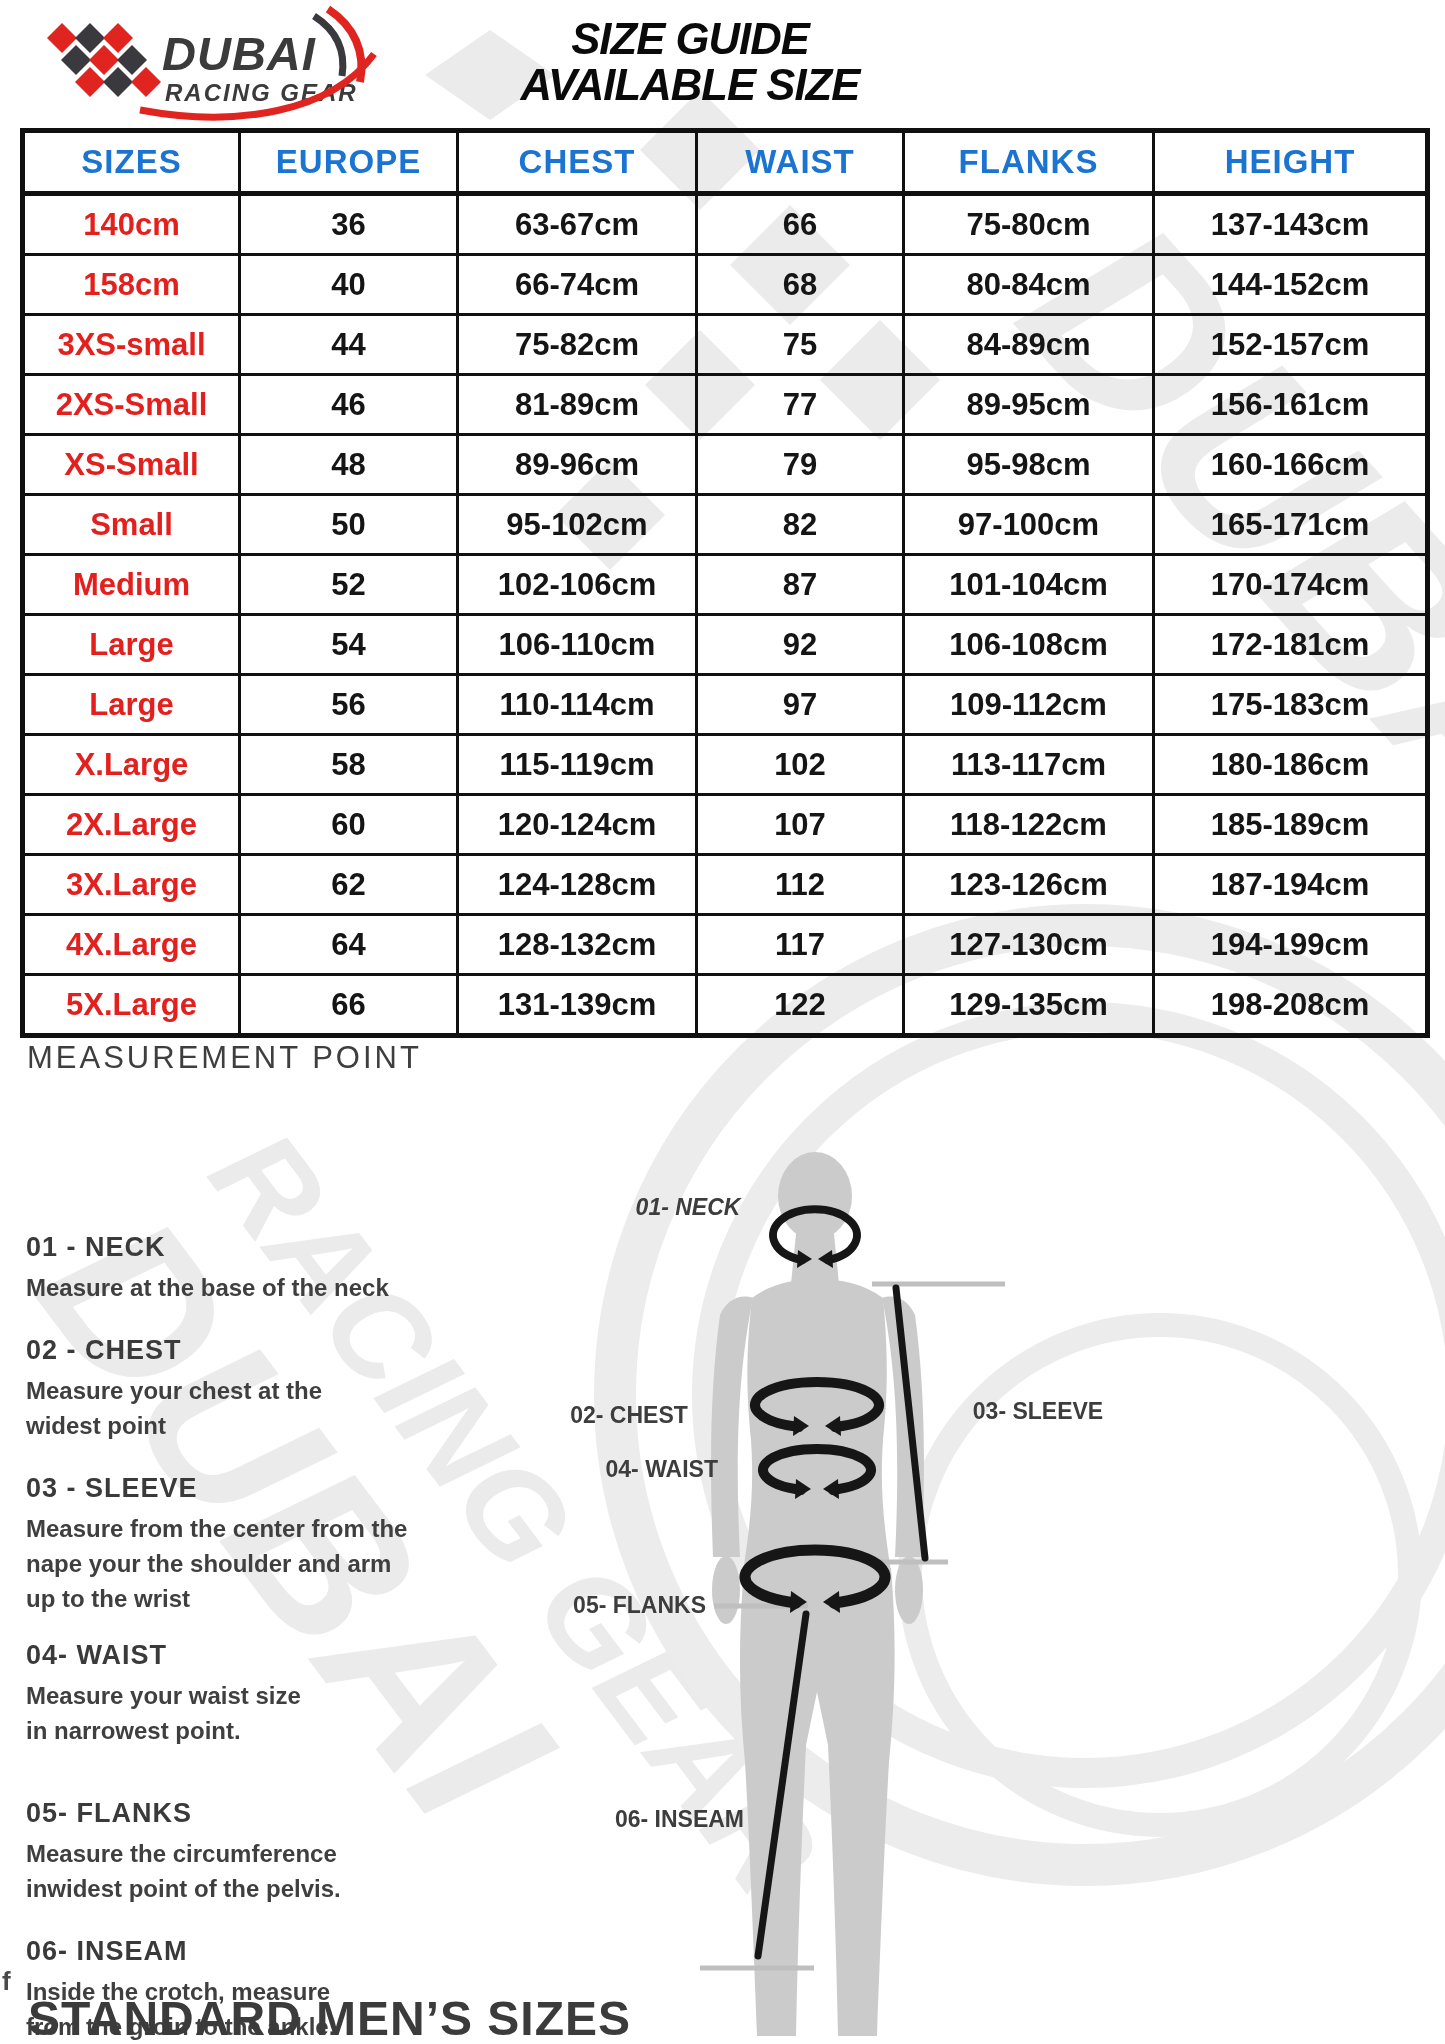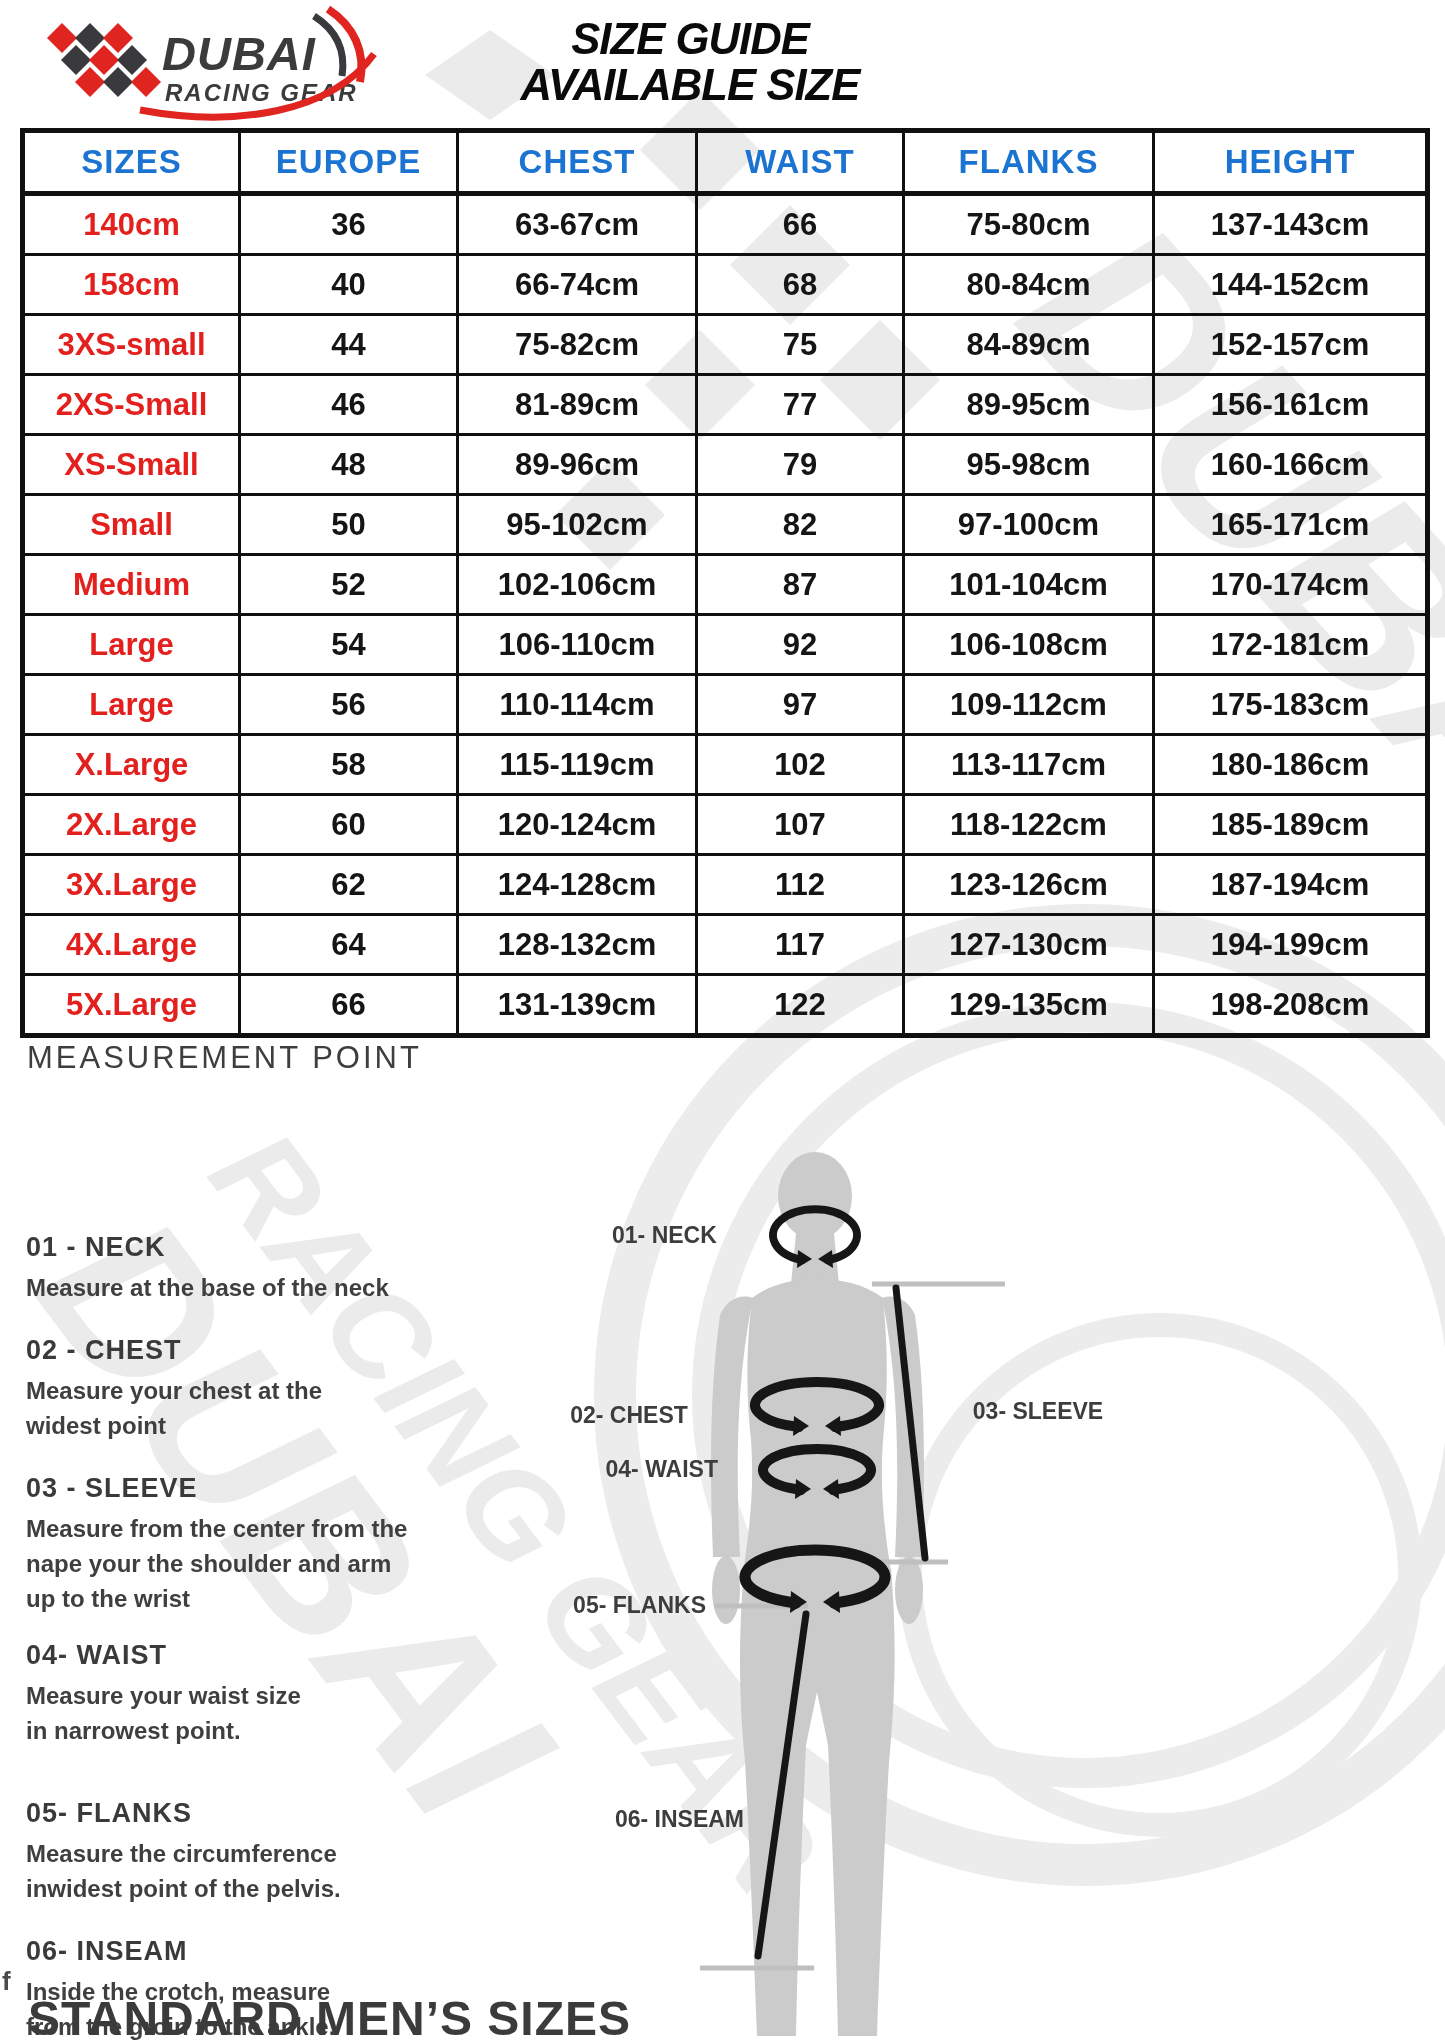--- a/index.html
+++ b/index.html
@@ -56,21 +56,21 @@
   }
   .instructions{position:absolute;left:26px;top:1232px;width:480px;z-index:2;}
   .instr{margin-bottom:30px;}
   .instr:nth-child(3){margin-bottom:24px;}
   .instr:nth-child(4){margin-bottom:50px;}
   .instr .h{font-size:27px;font-weight:800;color:#3a3a3a;letter-spacing:1px;margin-bottom:7px;}
   .instr .l{font-size:24px;font-weight:700;color:#3f3f3f;line-height:35px;}
 
   
   .dlabel{position:absolute;z-index:3;font-size:23px;font-weight:800;color:#3d3d3d;white-space:nowrap;}
-  .dl-neck  {left:612px;top:1222px;width:152px;text-align:left;}
+  .dl-neck  {left:612px;top:1194px;width:152px;text-align:center;font-style:italic;}
   .dl-chest {left:558px;top:1402px;width:142px;text-align:center;}
   .dl-waist {left:568px;top:1456px;width:150px;text-align:right;}
   .dl-flanks{left:552px;top:1592px;width:154px;text-align:right;}
   .dl-sleeve{left:928px;top:1398px;width:220px;text-align:center;}
   .dl-inseam{left:592px;top:1806px;width:152px;text-align:right;}
 
   
   .footer-mark{position:absolute;left:2px;top:1966px;z-index:2;font-size:26px;font-weight:700;color:#4a4a4a;}
   .footer-title{
     position:absolute;left:28px;top:1990px;z-index:2;

